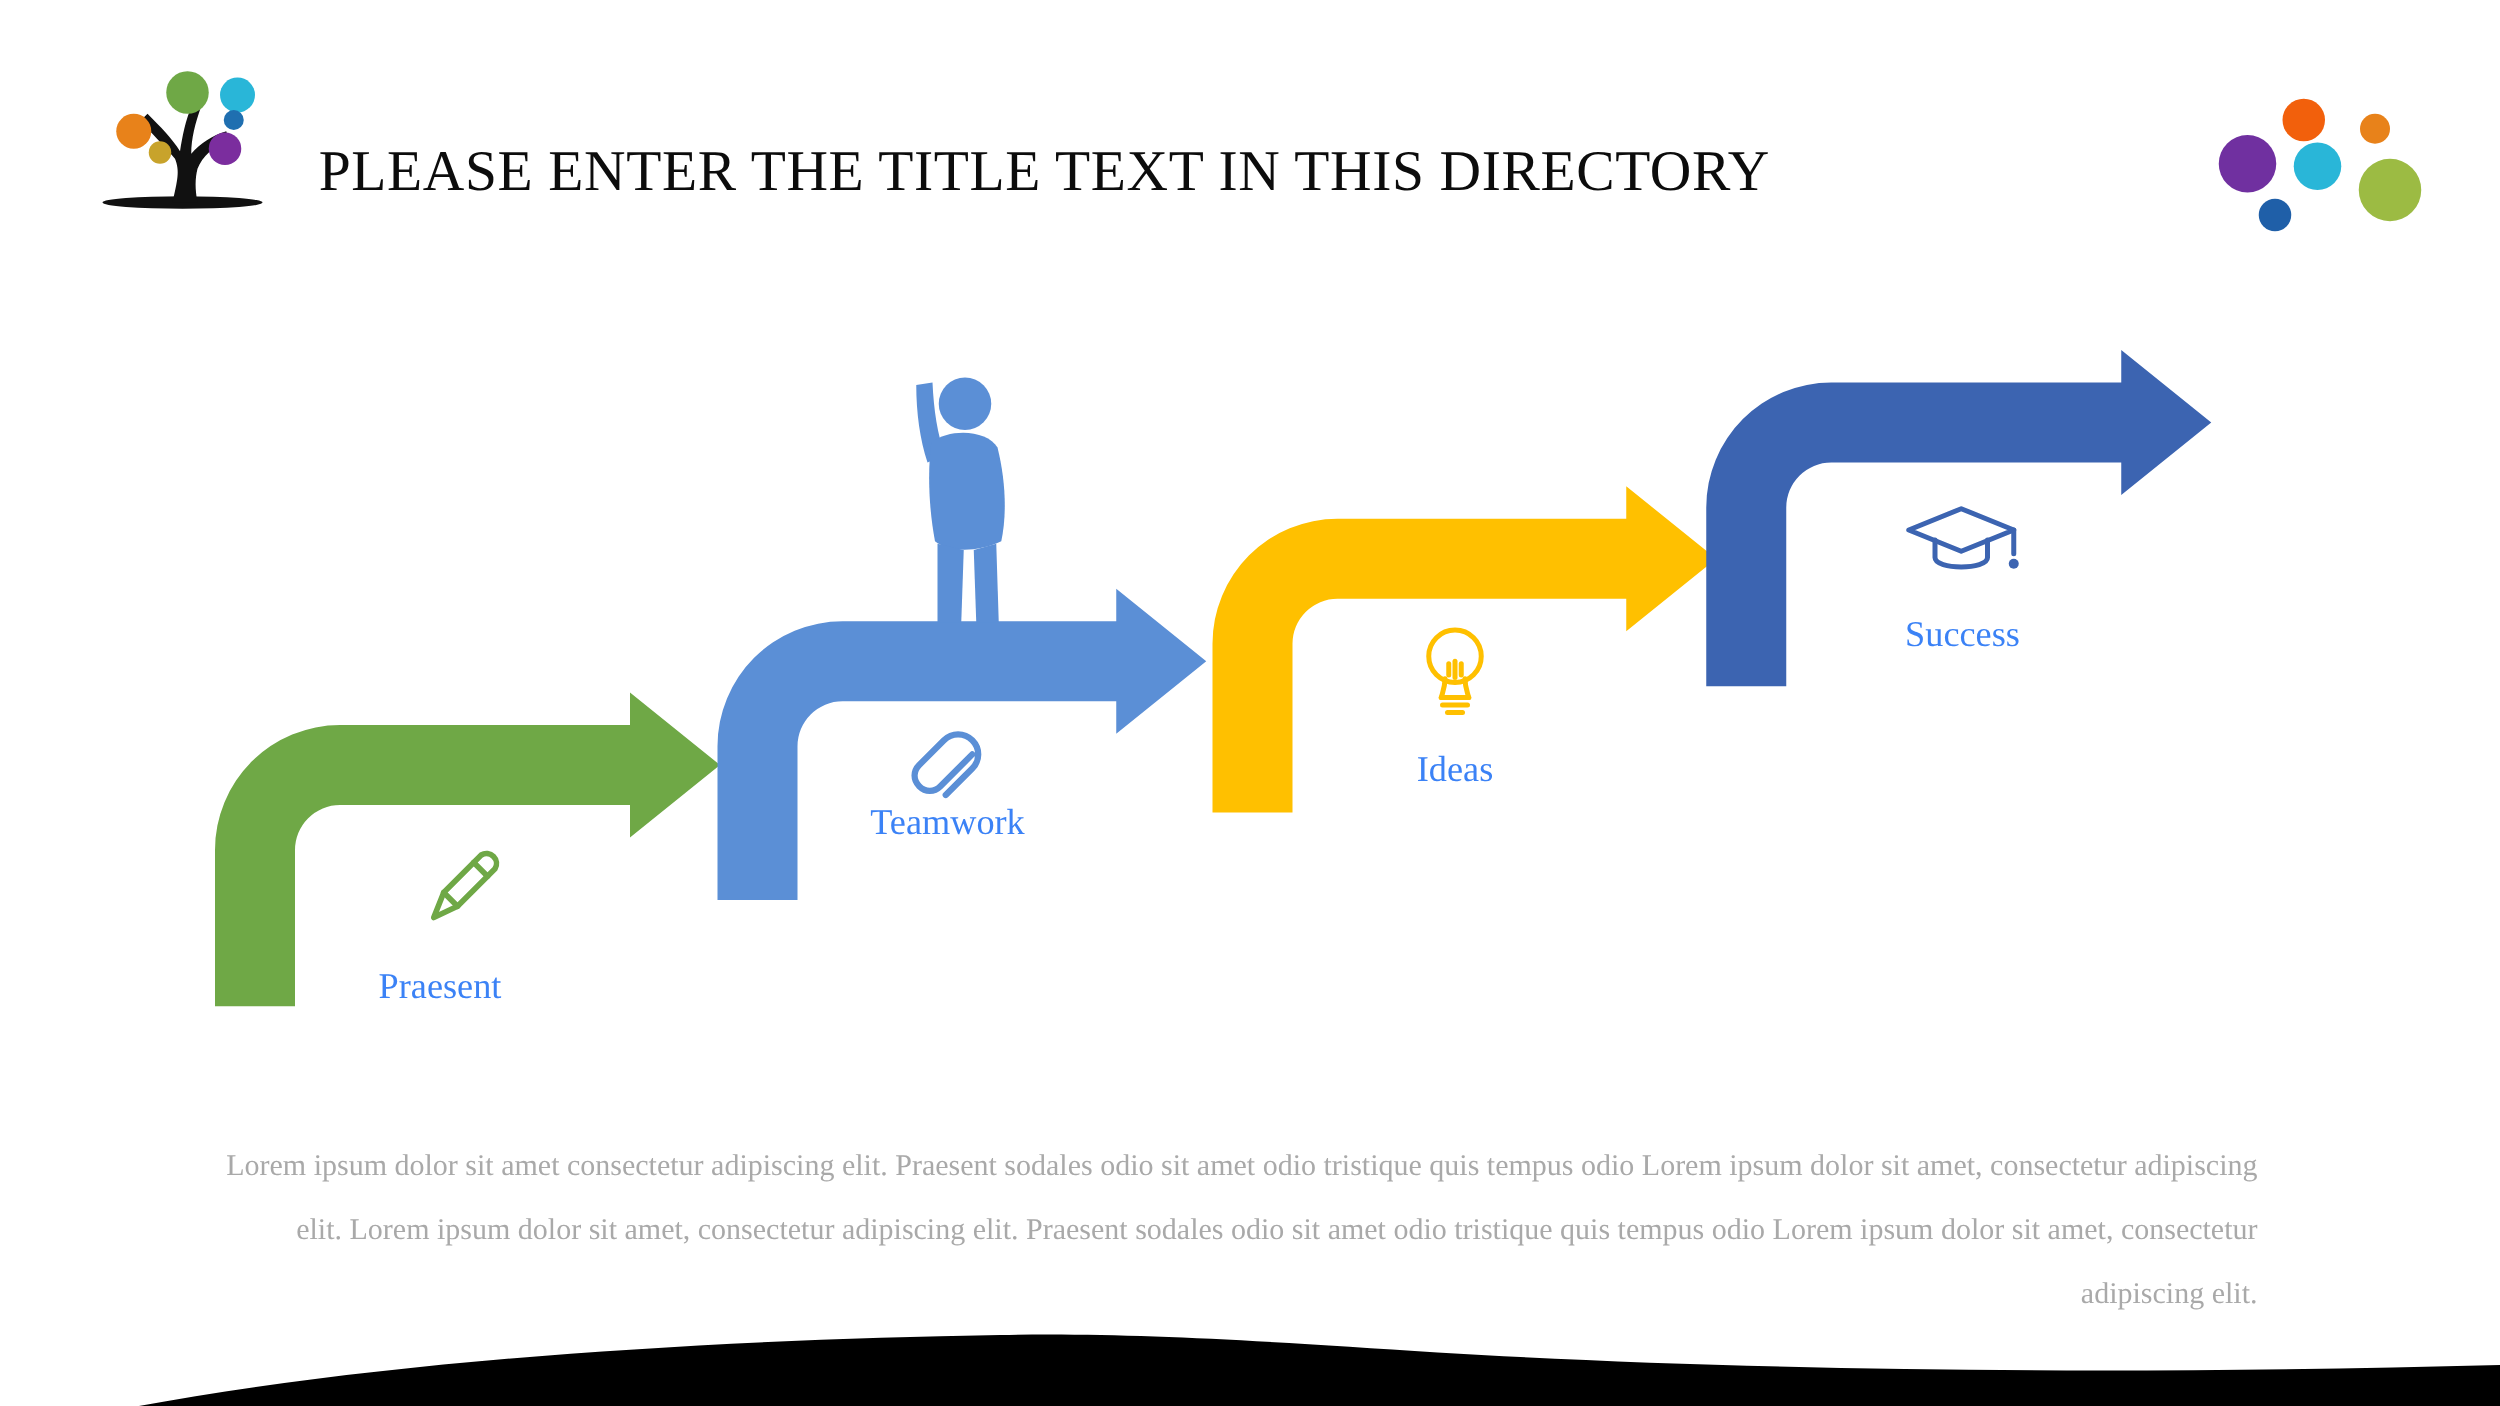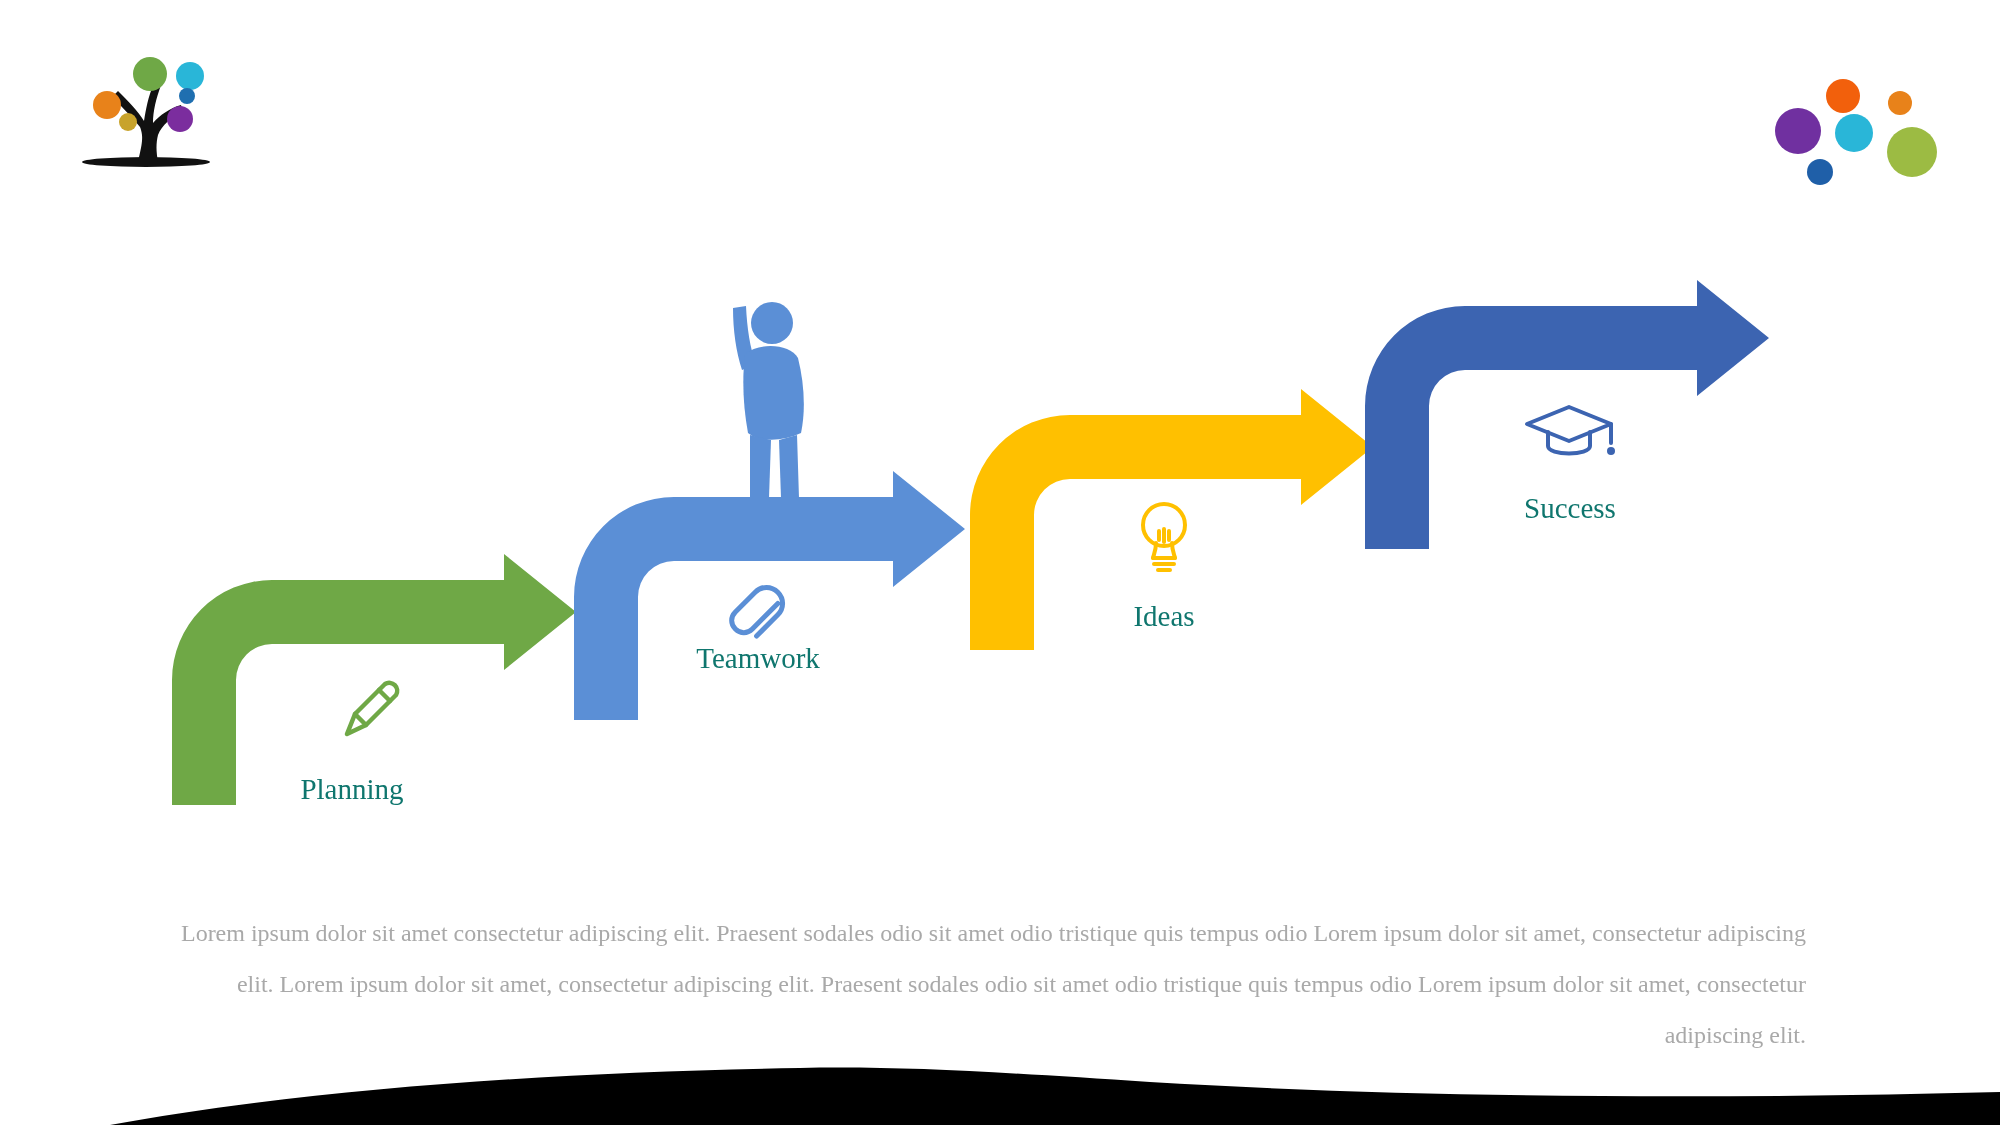--- a/index.html
+++ b/index.html
@@ -20,21 +20,21 @@
     font-size: 46px;
     color: #0c0c0c;
     letter-spacing: 0.5px;
     white-space: nowrap;
     font-family: "Liberation Serif", serif;
   }
   .step-label {
     position: absolute;
     transform: translateX(-50%);
     font-size: 29px;
-    color: #0f766e;
+    color: #3b82f6;
     white-space: nowrap;
     font-family: "Liberation Serif", serif;
     text-align: right;
   }
   .body-text {
     position: absolute;
     left: 156px;
     top: 908px;
     width: 1650px;
     font-size: 24px;
@@ -55,20 +55,21 @@
     <ellipse cx="76" cy="117" rx="64" ry="5" fill="#111111"></ellipse>
     <path fill="#111111" d="M68 117 C72 99 74 92 70 82 C60 70 50 60 42 52 L48 46 C58 56 68 66 74 76 C76 64 78 52 84 38 L91 40 C86 54 83 66 83 78 C90 70 100 63 111 60 L113 67 C101 72 92 80 88 90 C86 98 86 106 88 117 Z"></path>
     <circle cx="80" cy="29" r="17" fill="#6FA846"></circle>
     <circle cx="120" cy="31" r="14" fill="#29B6D8"></circle>
     <circle cx="37" cy="60" r="14" fill="#E8821A"></circle>
     <circle cx="117" cy="51" r="8" fill="#1F6FB0"></circle>
     <circle cx="110" cy="74" r="13" fill="#7B2D9E"></circle>
     <circle cx="58" cy="77" r="9" fill="#C8A32B"></circle>
   </svg>
 
+  <div class="slide-title">PLEASE ENTER THE TITLE TEXT IN THIS DIRECTORY</div>
 
   <svg class="abs" style="left:1770px; top:65px;" width="180" height="130" viewBox="0 0 180 130">
     <circle cx="73" cy="31" r="17" fill="#F2600C"></circle>
     <circle cx="130" cy="38" r="12" fill="#E8821A"></circle>
     <circle cx="28" cy="66" r="23" fill="#7030A0"></circle>
     <circle cx="84" cy="68" r="19" fill="#29B6D8"></circle>
     <circle cx="142" cy="87" r="25" fill="#9CBB43"></circle>
     <circle cx="50" cy="107" r="13" fill="#1F5FA8"></circle>
   </svg>
 
@@ -117,21 +118,21 @@
 
   <svg class="icon-box" style="left:1521px; top:399px;" width="96" height="76" viewBox="0 0 96 76">
     <g fill="none" stroke-width="4" stroke-linecap="round" stroke-linejoin="round" stroke="#3C64B1">
       <path d="M48 8 L90 25 L48 42 L6 25 Z"></path>
       <path d="M27 33 L27 47 C27 57 69 57 69 47 L69 33"></path>
       <path d="M90 25 L90 44"></path>
     </g>
     <circle cx="90" cy="52" r="4" fill="#3C64B1"></circle>
   </svg>
 
-  <div class="step-label" style="left:352px;  top:773px;">Planning</div>
+  <div class="step-label" style="left:352px;  top:773px;">Praesent</div>
   <div class="step-label" style="left:758px;  top:642px;">Teamwork</div>
   <div class="step-label" style="left:1164px; top:600px;">Ideas</div>
   <div class="step-label" style="left:1570px; top:492px;">Success</div>
 
   <div class="body-text">Lorem ipsum dolor sit amet consectetur adipiscing elit. Praesent sodales odio sit amet odio tristique quis tempus odio Lorem ipsum dolor sit amet, consectetur adipiscing elit. Lorem ipsum dolor sit amet, consectetur adipiscing elit. Praesent sodales odio sit amet odio tristique quis tempus odio Lorem ipsum dolor sit amet, consectetur adipiscing elit.</div>
 
   <svg class="abs" style="left:0; top:0;" width="2000" height="1125" viewBox="0 0 2000 1125">
     <path fill="#000000" d="M110 1125 C300 1090 550 1072 800 1068 C900 1066 1000 1072 1150 1082 C1400 1097 1700 1100 2000 1092 L2000 1125 Z"></path>
   </svg>
 

